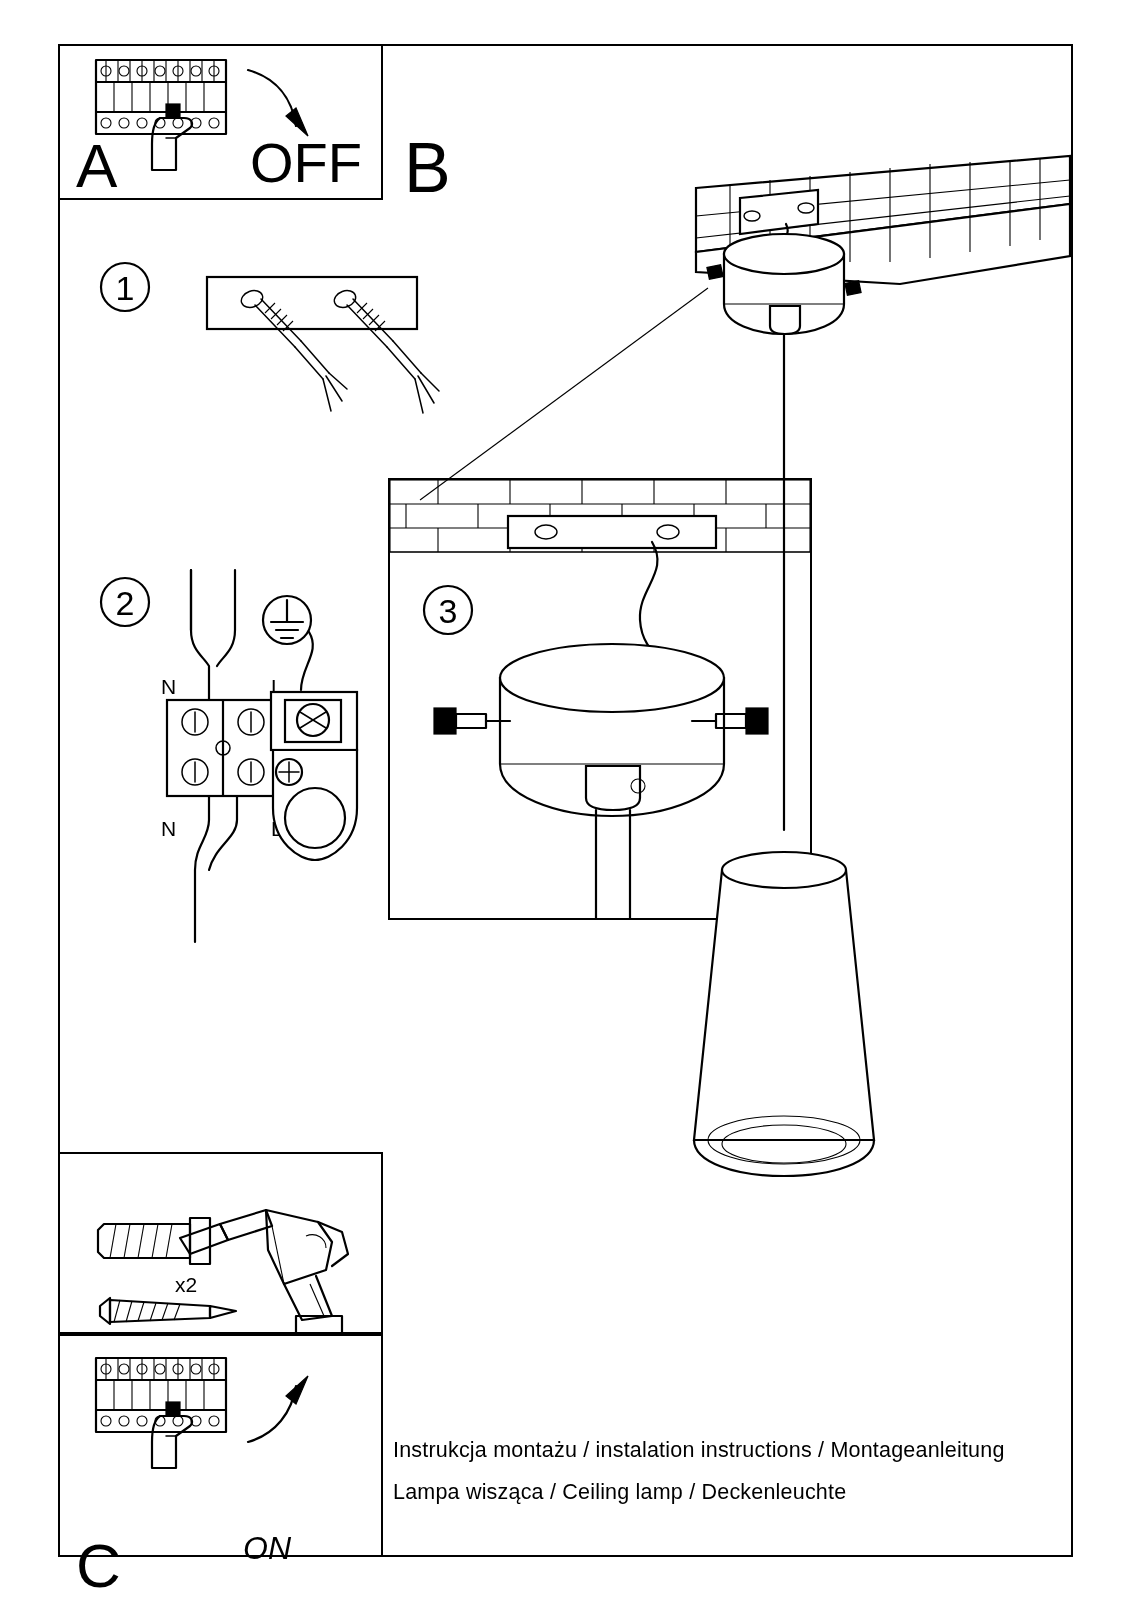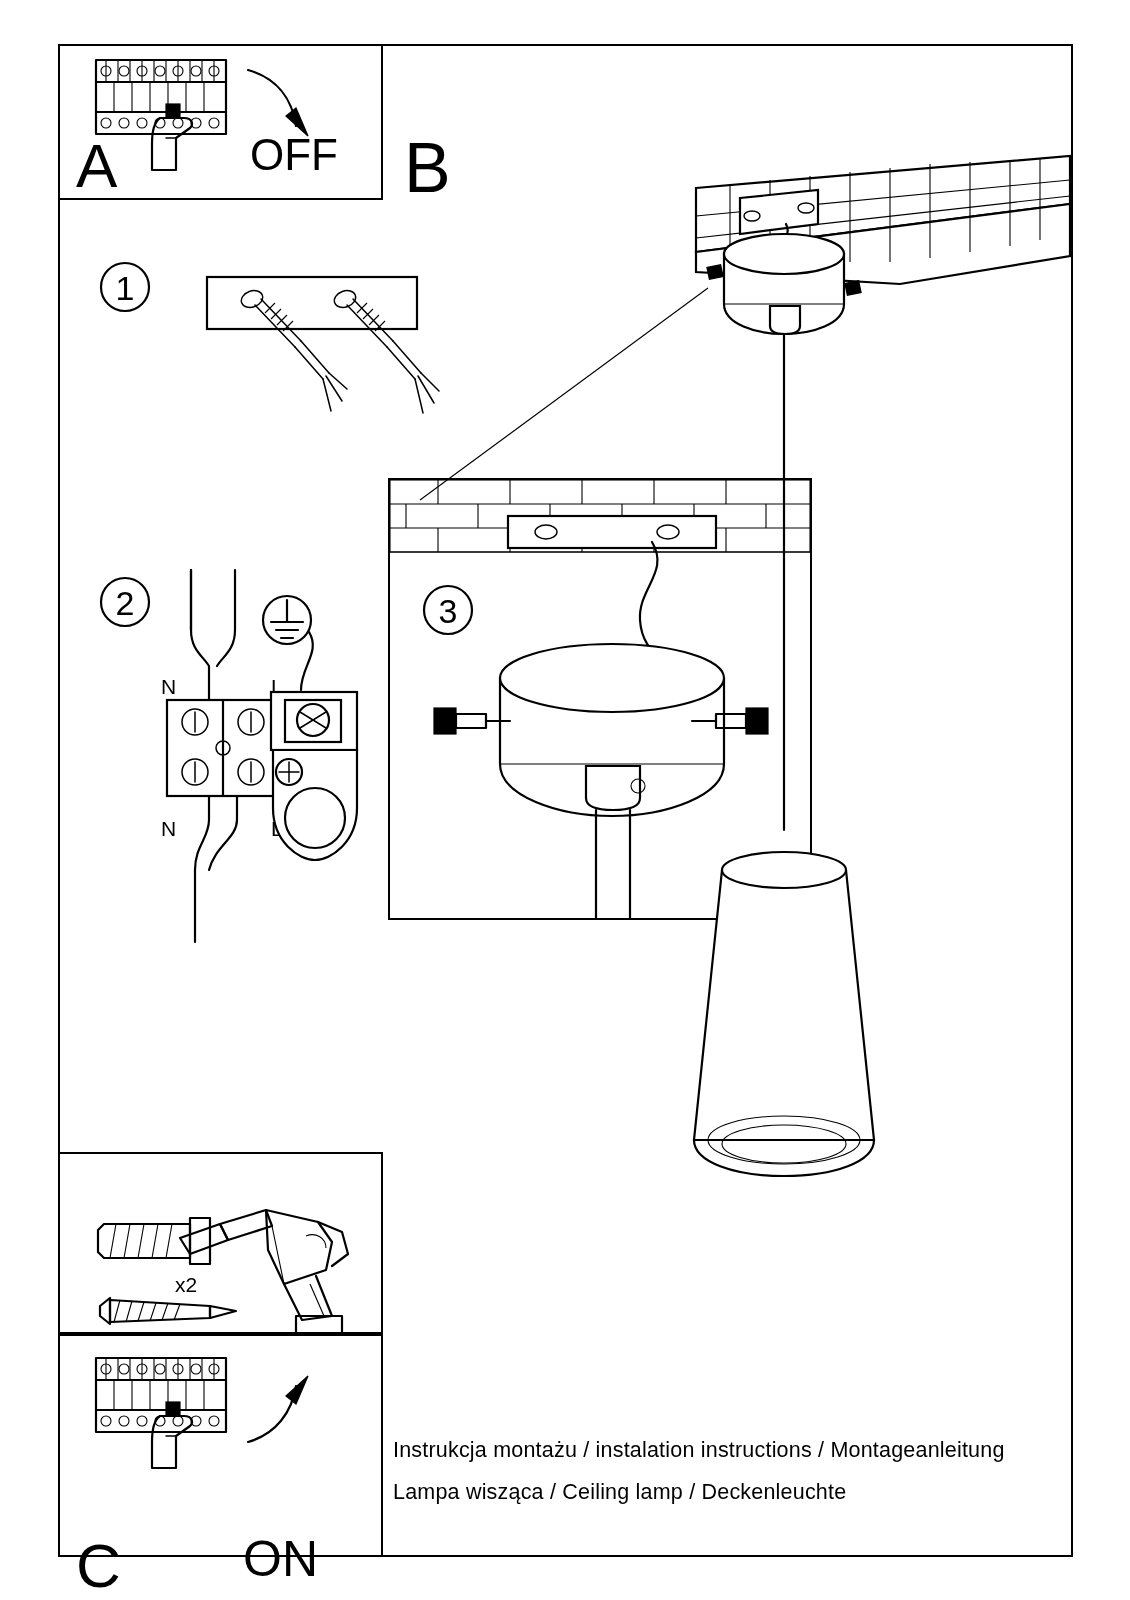--- a/index.html
+++ b/index.html
@@ -22,21 +22,21 @@
   .cap{font-size:21.5px;font-family:"Liberation Sans",sans-serif;letter-spacing:.2px;}
 </style>
 </head>
 <body>
 
 <div id="page">
   <div class="frame"></div>
 
   <div class="box" style="left:58px;top:44px;width:325px;height:156px;"></div>
   <div class="lbl bigletter" style="left:76px;top:130px;">A</div>
-  <div class="lbl medletter" style="left:250px;top:130px;font-size:44px;">OFF</div>
+  <div class="lbl medletter" style="left:250px;top:130px;font-size:56px;">OFF</div>
   <div style="position:absolute;left:80px;top:52px;">
     <svg width="300" height="120" viewBox="0 0 300 120">
       <rect class="stroke" x="16" y="8" width="130" height="22"></rect>
       <g class="hair">
         <line x1="26" y1="8" x2="26" y2="30"></line>
           <line x1="38" y1="8" x2="38" y2="30"></line>
         <line x1="50" y1="8" x2="50" y2="30"></line>
           <line x1="62" y1="8" x2="62" y2="30"></line>
         <line x1="74" y1="8" x2="74" y2="30"></line>
           <line x1="86" y1="8" x2="86" y2="30"></line>
@@ -320,21 +320,21 @@
         <rect class="stroke" x="226" y="128" width="46" height="30" fill="#fff"></rect>
         <path class="hair" d="M202 38 L214 96"></path>
         <path class="hair" d="M236 48 C246 44 256 50 256 60"></path>
         <line class="hair" x1="240" y1="96" x2="254" y2="128"></line>
       </g>
     </svg>
   </div>
 
   <div class="box" style="left:58px;top:1334px;width:325px;height:223px;"></div>
   <div class="lbl bigletter" style="left:76px;top:1530px;">C</div>
-  <div class="lbl medletter" style="left:243px;top:1530px;font-size:50px;">ON</div>
+  <div class="lbl medletter" style="left:243px;top:1530px;font-size:32px;font-style:italic;">ON</div>
   <div style="position:absolute;left:80px;top:1350px;">
     <svg width="300" height="150" viewBox="0 0 300 150">
       <rect class="stroke" x="16" y="8" width="130" height="22"></rect>
       <g class="hair">
         <line x1="26" y1="8" x2="26" y2="30"></line>
           <line x1="38" y1="8" x2="38" y2="30"></line>
         <line x1="50" y1="8" x2="50" y2="30"></line>
           <line x1="62" y1="8" x2="62" y2="30"></line>
         <line x1="74" y1="8" x2="74" y2="30"></line>
           <line x1="86" y1="8" x2="86" y2="30"></line>

